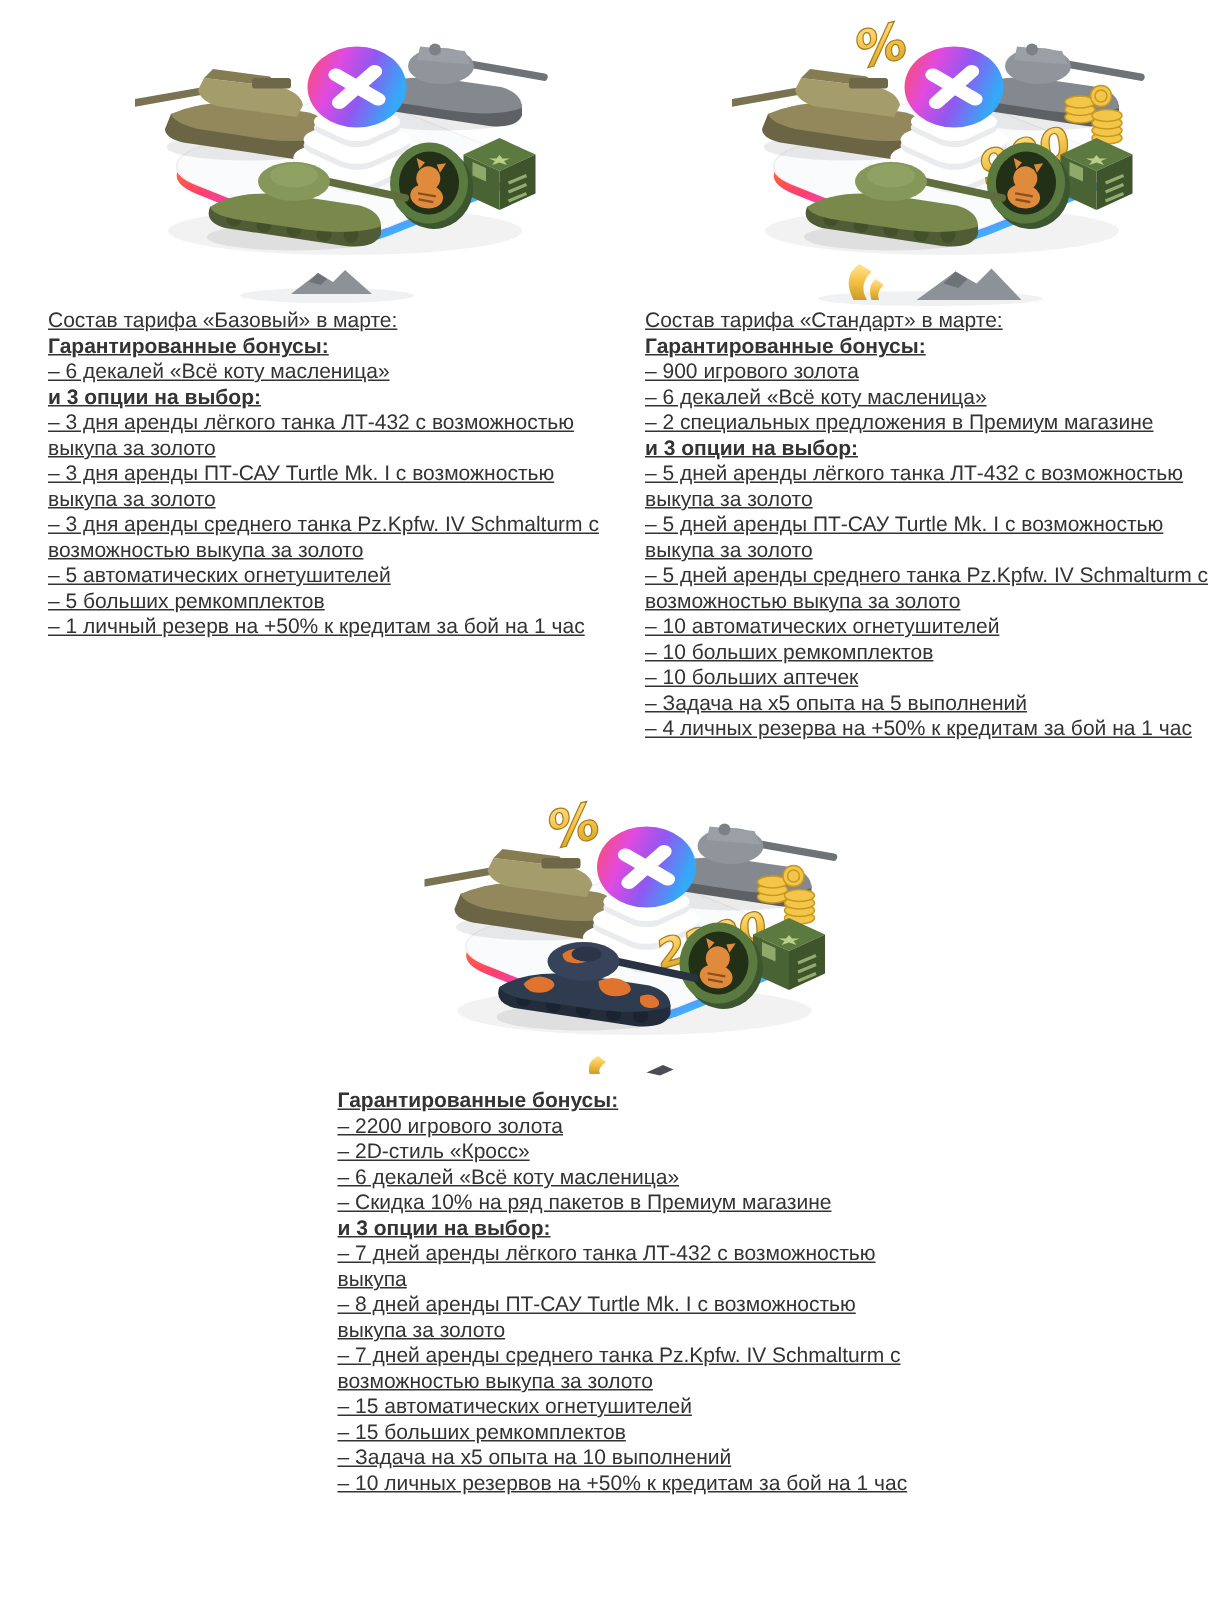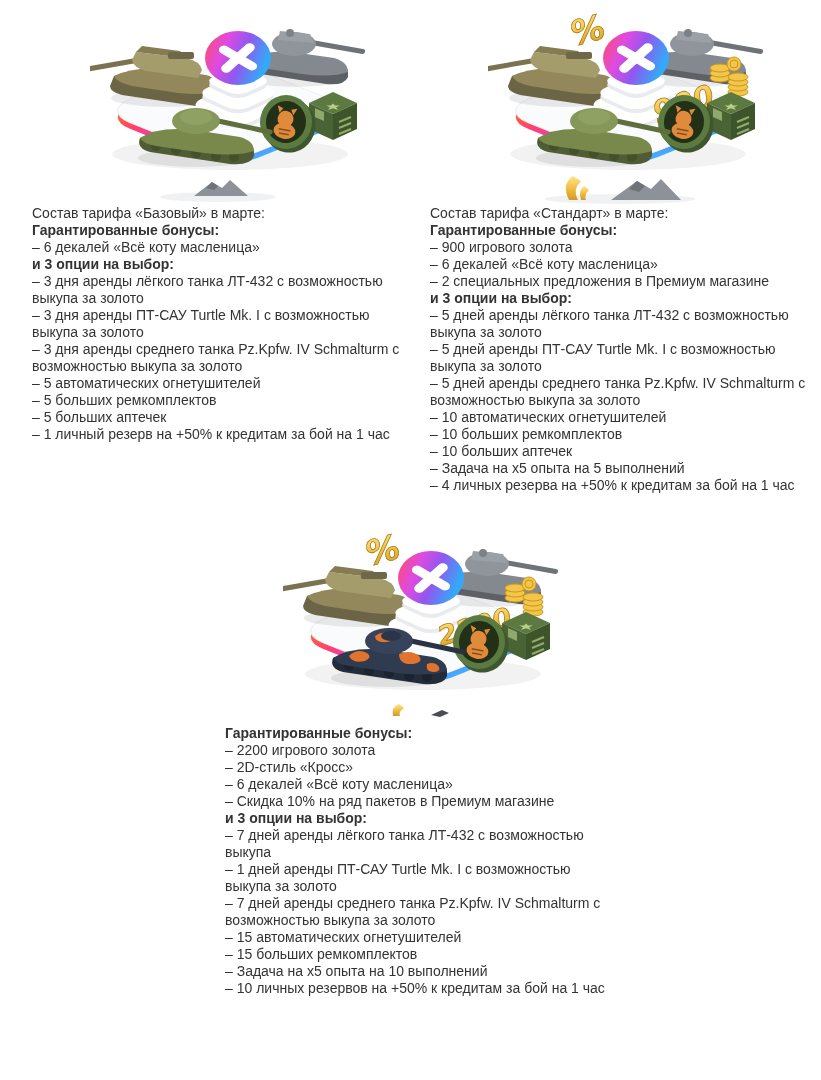--- a/index.html
+++ b/index.html
@@ -8,21 +8,21 @@
   .row{display:flex;align-items:flex-start;}
   .row2{margin-top:26px;}
   .tariff{display:flex;flex-direction:column;}
   .t1{margin-left:32px;width:377px;}
   .t2{margin-left:21px;width:380px;}
   .t3{margin-left:225px;width:380px;}
   .art{position:relative;height:205px;width:100%;}
   .art svg.main{position:absolute;left:58px;top:2px;}
   .art svg.sliver{position:absolute;top:176px;left:50%;transform:translateX(-50%);}
   .art svg.sliver3{top:182px;}
-  .desc p{margin:0;}
+  .desc p{margin:0;text-decoration:underline;}
   .b{font-weight:bold;}
   text.gold{font-family:"DejaVu Sans",sans-serif;font-weight:bold;font-style:italic;}
 </style>
 </head>
 <body>
 
 <svg width="0" height="0" style="position:absolute">
   <defs>
     <linearGradient id="rim" x1="0" y1="0" x2="1" y2="0">
       <stop offset="0" stop-color="#ff6a2e"></stop>
@@ -129,21 +129,20 @@
     <div class="desc">
       <p>Состав тарифа «Базовый» в марте:</p>
       <p class="b">Гарантированные бонусы:</p>
       <p>– 6 декалей «Всё коту масленица»</p>
       <p class="b">и 3 опции на выбор:</p>
       <p>– 3 дня аренды лёгкого танка ЛТ-432 с возможностью выкупа за золото</p>
       <p>– 3 дня аренды ПТ-САУ Turtle Mk. I с возможностью выкупа за золото</p>
       <p>– 3 дня аренды среднего танка Pz.Kpfw. IV Schmalturm с возможностью выкупа за золото</p>
       <p>– 5 автоматических огнетушителей</p>
       <p>– 5 больших ремкомплектов</p>
-      <p>– 5 больших аптечек</p>
       <p>– 1 личный резерв на +50% к кредитам за бой на 1 час</p>
     </div>
   </section>
 
   <section class="tariff t2">
     <div class="art">
       <svg class="main" width="280" height="170" viewBox="0 0 280 170">
         <g>
           <ellipse cx="140" cy="152" rx="118" ry="16" fill="#000" opacity="0.05"></ellipse>
           <rect x="-75" y="-75" width="150" height="150" rx="34" transform="translate(140,115) scale(1.22,0.49) rotate(45)" fill="url(#rim)"></rect>
@@ -350,21 +349,21 @@
       </svg>
     </div>
     <div class="desc">
       <p class="b">Гарантированные бонусы:</p>
       <p>– 2200 игрового золота</p>
       <p>– 2D-стиль «Кросс»</p>
       <p>– 6 декалей «Всё коту масленица»</p>
       <p>– Скидка 10% на ряд пакетов в Премиум магазине</p>
       <p class="b">и 3 опции на выбор:</p>
       <p>– 7 дней аренды лёгкого танка ЛТ-432 с возможностью выкупа</p>
-      <p>– 1 дней аренды ПТ-САУ Turtle Mk. I с возможностью выкупа за золото</p>
+      <p>– 8 дней аренды ПТ-САУ Turtle Mk. I с возможностью выкупа за золото</p>
       <p>– 7 дней аренды среднего танка Pz.Kpfw. IV Schmalturm с возможностью выкупа за золото</p>
       <p>– 15 автоматических огнетушителей</p>
       <p>– 15 больших ремкомплектов</p>
       <p>– Задача на х5 опыта на 10 выполнений</p>
       <p>– 10 личных резервов на +50% к кредитам за бой на 1 час</p>
     </div>
   </section>
 </div>
 
 </body></html>

